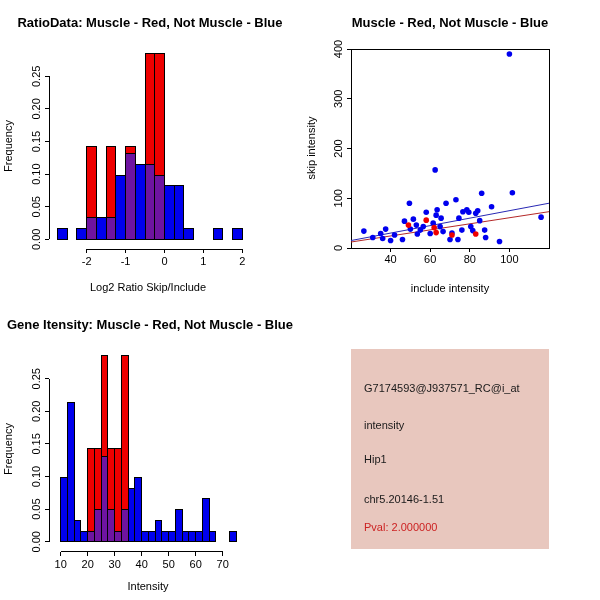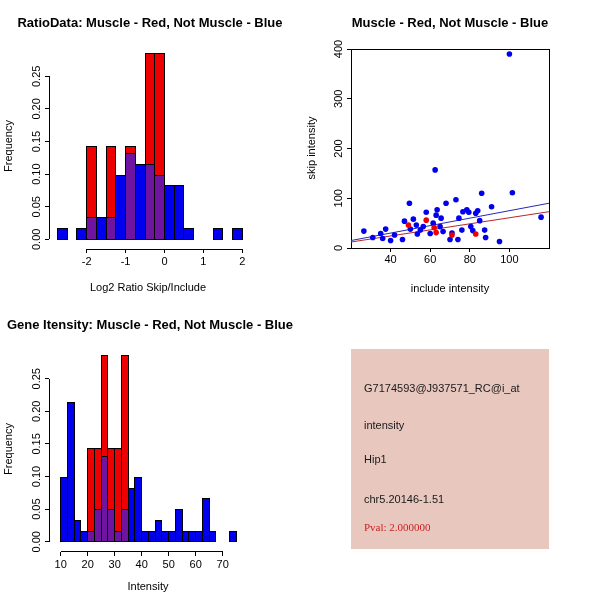--- a/index.html
+++ b/index.html
@@ -240,17 +240,17 @@
       <text class="lab" x="12" y="149" transform="rotate(-90 12 149)">Frequency</text>
     </svg>
   </div>
 
   <div class="panel" style="left:300px;top:300px">
     <div class="info-box" id="info-box" style="background: rgb(232, 199, 190);">
       <div class="info-line" style="top: 33px; color: rgb(26, 26, 26);">G7174593@J937571_RC@i_at</div>
       <div class="info-line" style="top: 70px; color: rgb(26, 26, 26);">intensity</div>
       <div class="info-line" style="top: 104px; color: rgb(26, 26, 26);">Hip1</div>
       <div class="info-line" style="top: 144px; color: rgb(26, 26, 26);">chr5.20146-1.51</div>
-      <div class="info-line" style="top: 172px; color: rgb(204, 34, 34); font-family: Liberation Serif, serif;">Pval: 2.000000</div>
+      <div class="info-line" style="top: 172px; color: rgb(204, 34, 34);">Pval: 2.000000</div>
     </div>
   </div>
 
 </div>
 
 </body></html>

